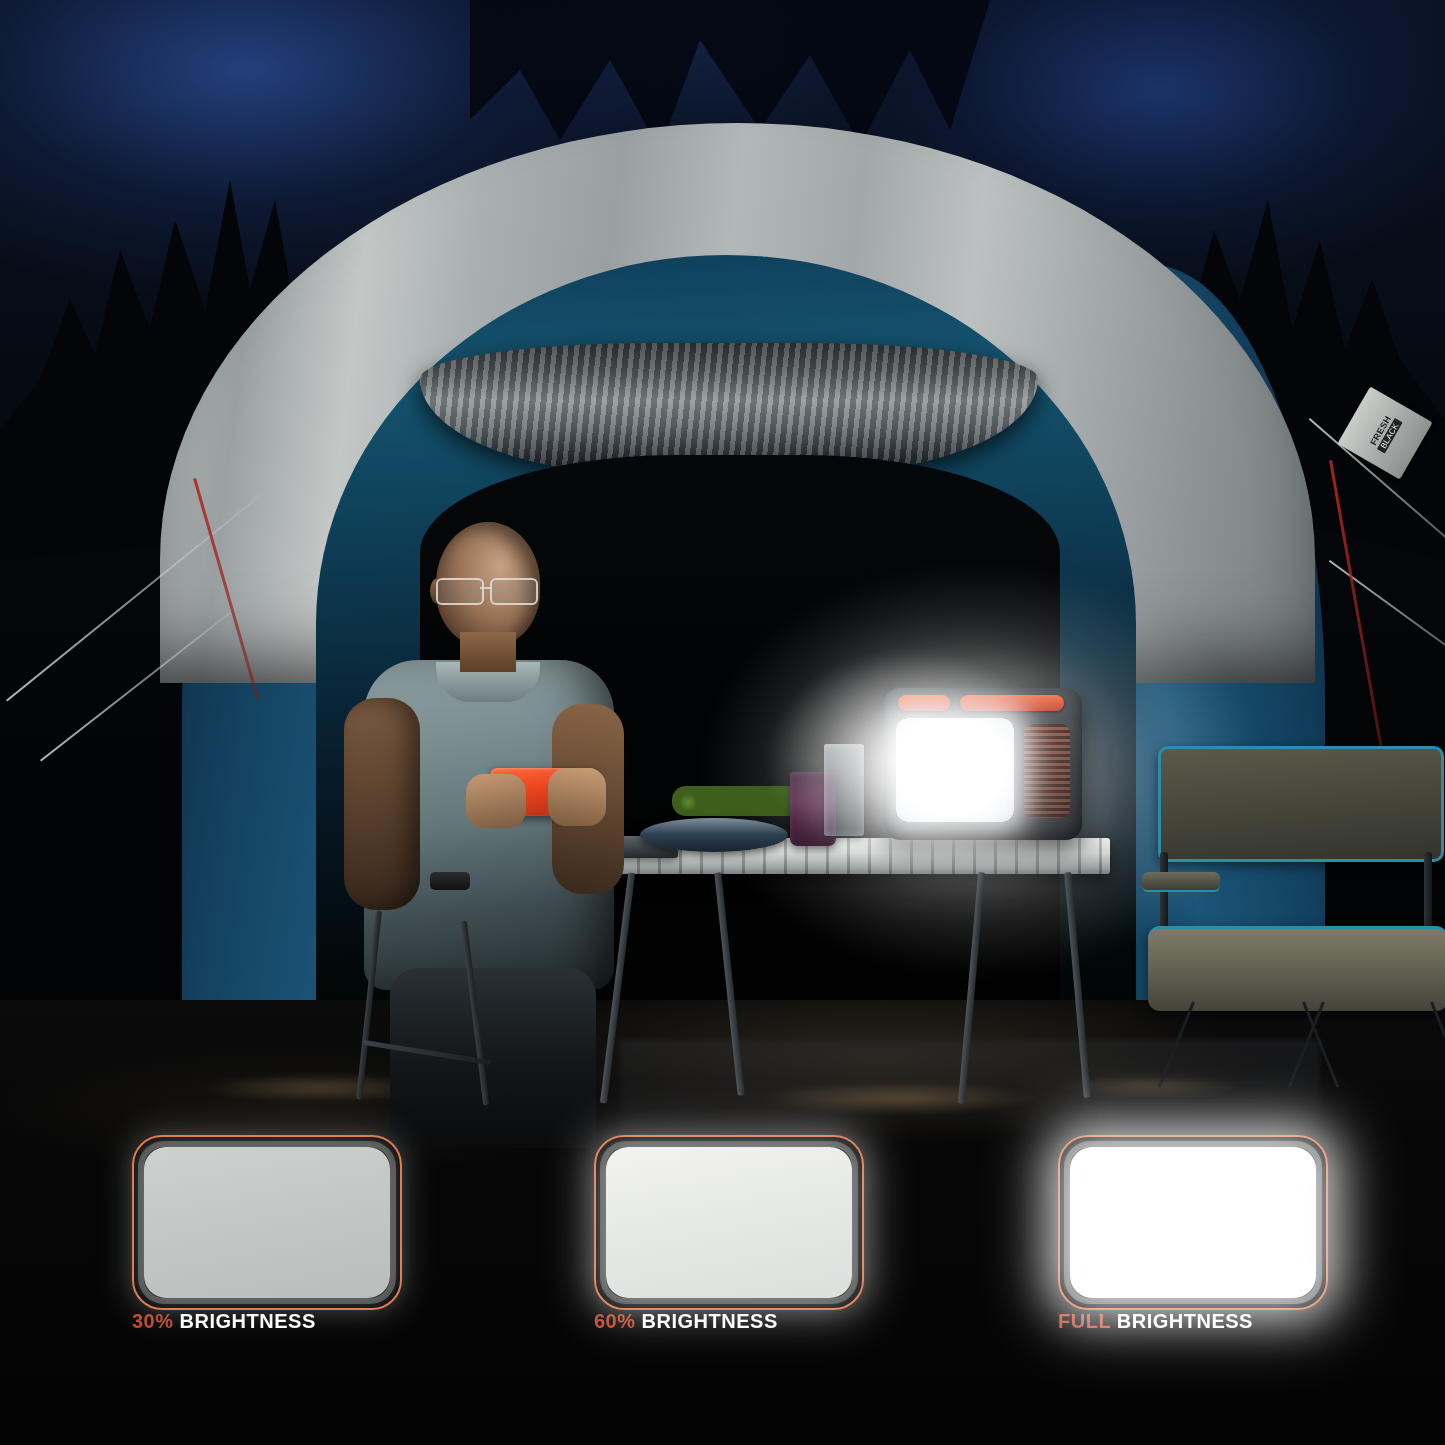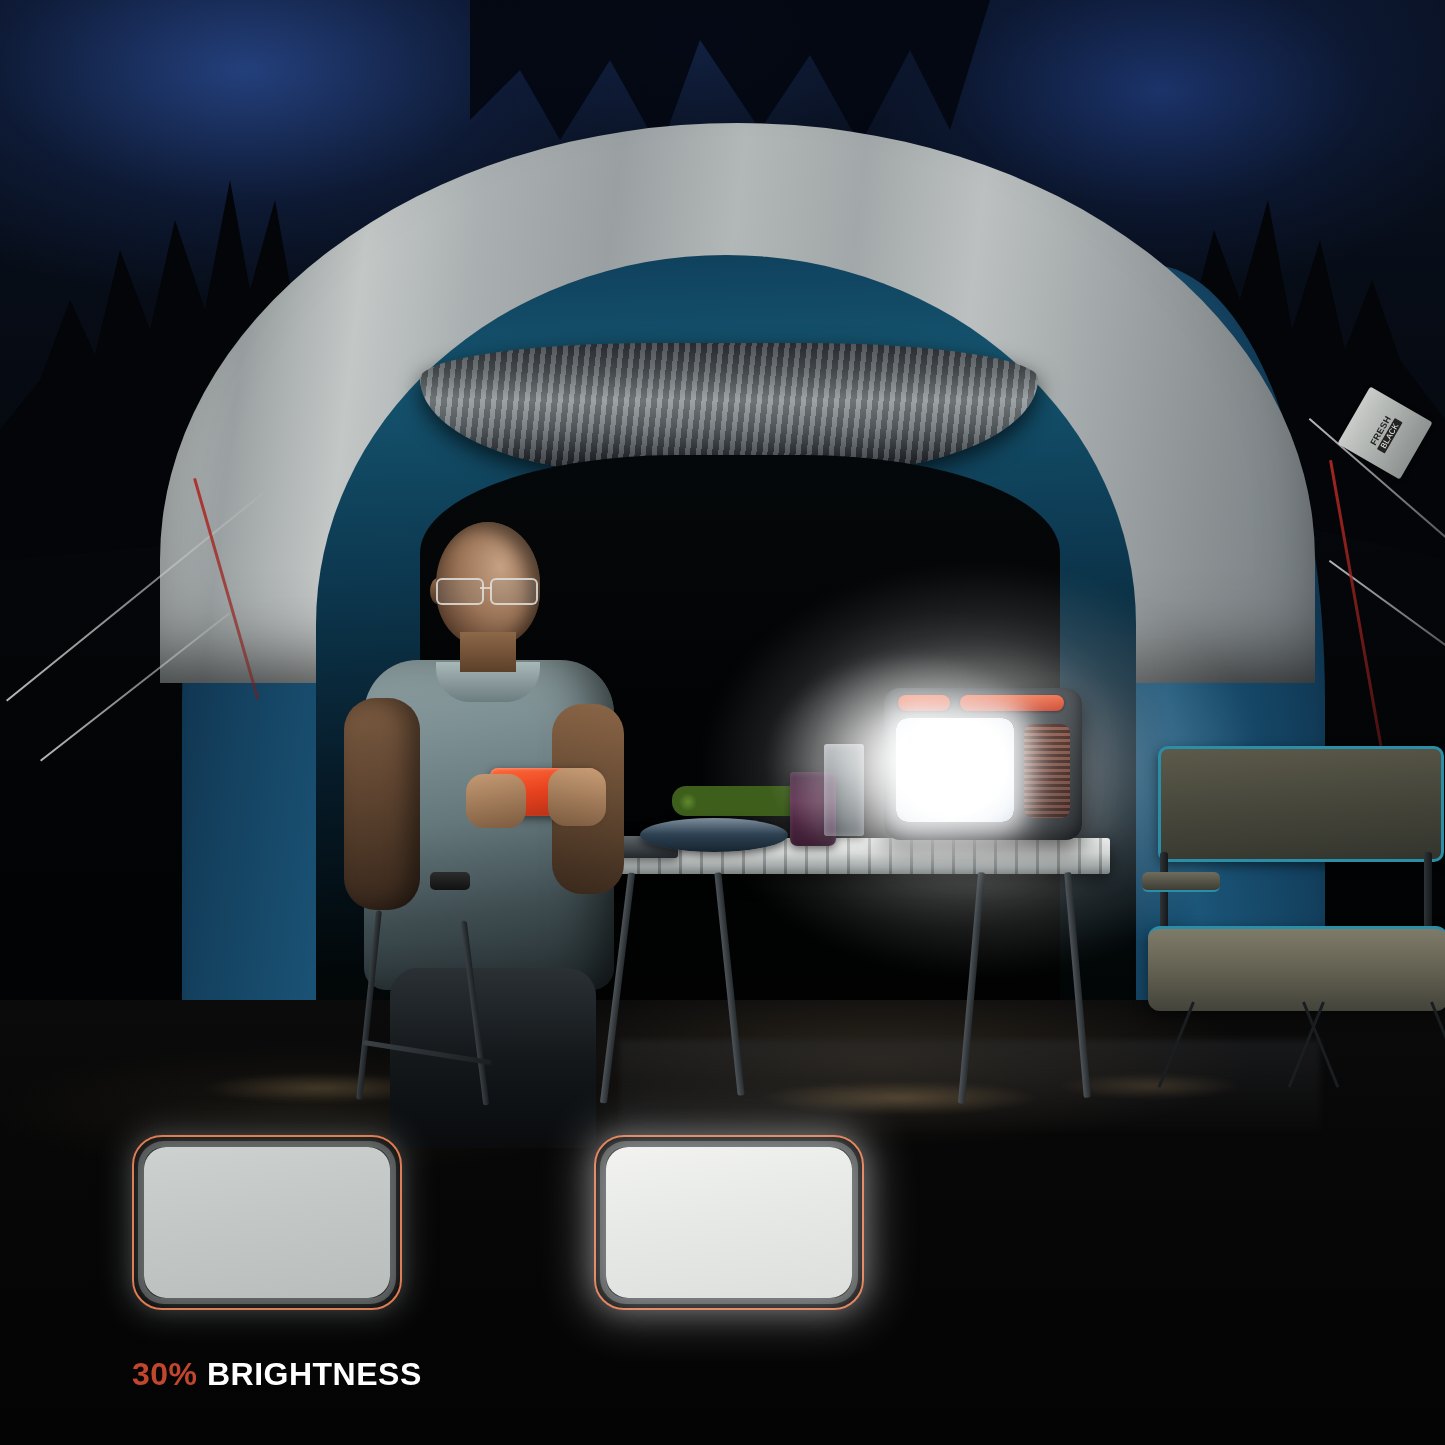--- a/index.html
+++ b/index.html
@@ -212,21 +212,21 @@
   .headline .ln2{margin-top:18px;}
 
   
   .swatch-row{position:absolute;left:0;top:1135px;width:1445px;height:260px;}
   .sw-item{position:absolute;top:0;width:300px;}
   .sw-box{position:relative;width:270px;height:175px;border-radius:30px;
     border:2px solid #e0764a;box-sizing:border-box;}
   .sw-inner{position:absolute;inset:4px;border-radius:26px;
     box-shadow:inset 0 0 0 6px rgba(118,124,126,.55);}
   .sw-fill{position:absolute;inset:10px;border-radius:22px;}
-  .sw-label{margin-top:46px;font-size:32px;font-weight:700;letter-spacing:.5px;
+  .sw-label{font-size:20px;font-weight:700;letter-spacing:.5px;
     white-space:nowrap;font-family:"Liberation Sans Narrow","Liberation Sans",sans-serif;}
   .sw-label .pct{color:#c2462e;}
   .sw-label .txt{color:#ffffff;}
 
   
   .lvl1 .sw-fill{background:linear-gradient(170deg,#cdd1cf 0%,#c3c7c5 45%,#b9bdbb 100%);
     box-shadow:0 0 22px 6px rgba(210,214,212,.30);}
   .lvl1 .sw-box{box-shadow:0 0 30px 10px rgba(200,205,203,.16);}
   .lvl2 .sw-fill{background:linear-gradient(170deg,#f2f3f1 0%,#e7e9e6 45%,#dcdfdb 100%);
     box-shadow:0 0 30px 10px rgba(240,242,240,.42);}
@@ -349,18 +349,32 @@
         <span class="pct">30%</span>
         <span class="txt">BRIGHTNESS</span>
       </div>
     </div>
 
     <div class="sw-item lvl2" style="left:594px;">
       <div class="sw-box">
         <div class="sw-inner"></div>
         <div class="sw-fill"></div>
       </div>
-    </div>
-
+      <div class="sw-label">
+        <span class="pct">60%</span>
+        <span class="txt">BRIGHTNESS</span>
+      </div>
+    </div>
+
+    <div class="sw-item lvl3" style="left:1058px;">
+      <div class="sw-box">
+        <div class="sw-inner"></div>
+        <div class="sw-fill"></div>
+      </div>
+      <div class="sw-label">
+        <span class="pct">FULL</span>
+        <span class="txt">BRIGHTNESS</span>
+      </div>
+    </div>
 
   </div>
 
 </div>
 
 </body></html>

